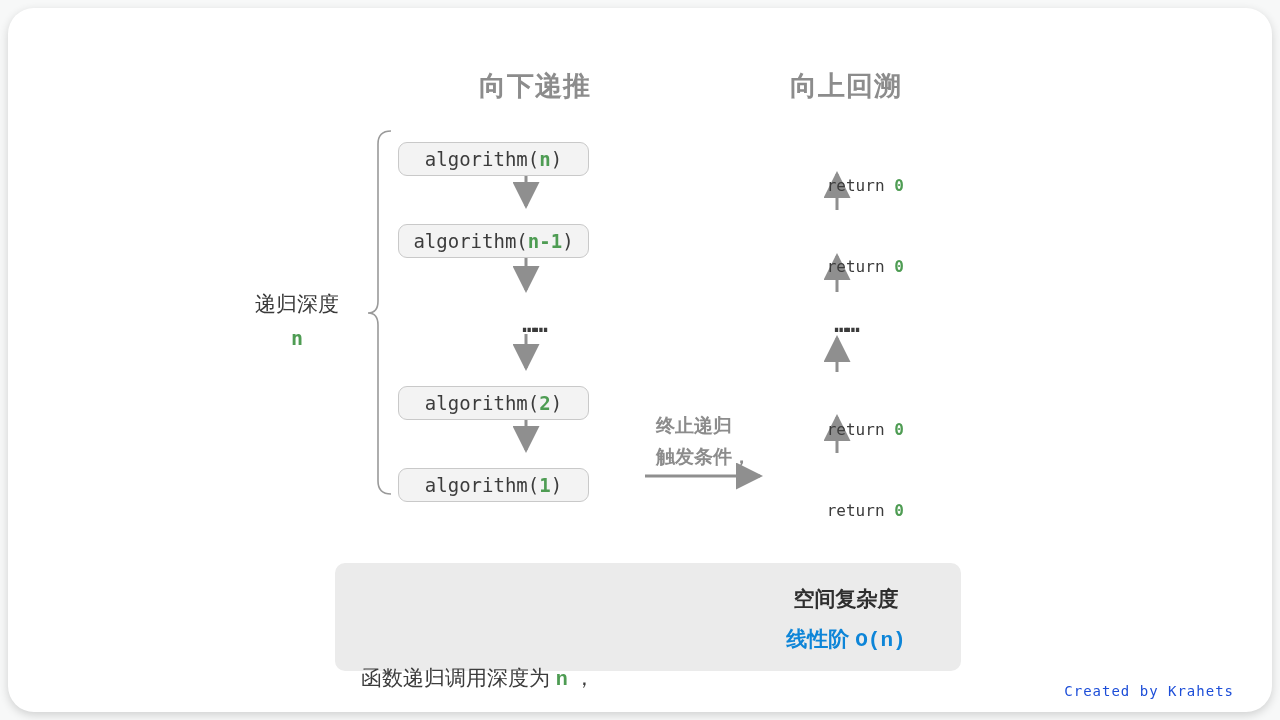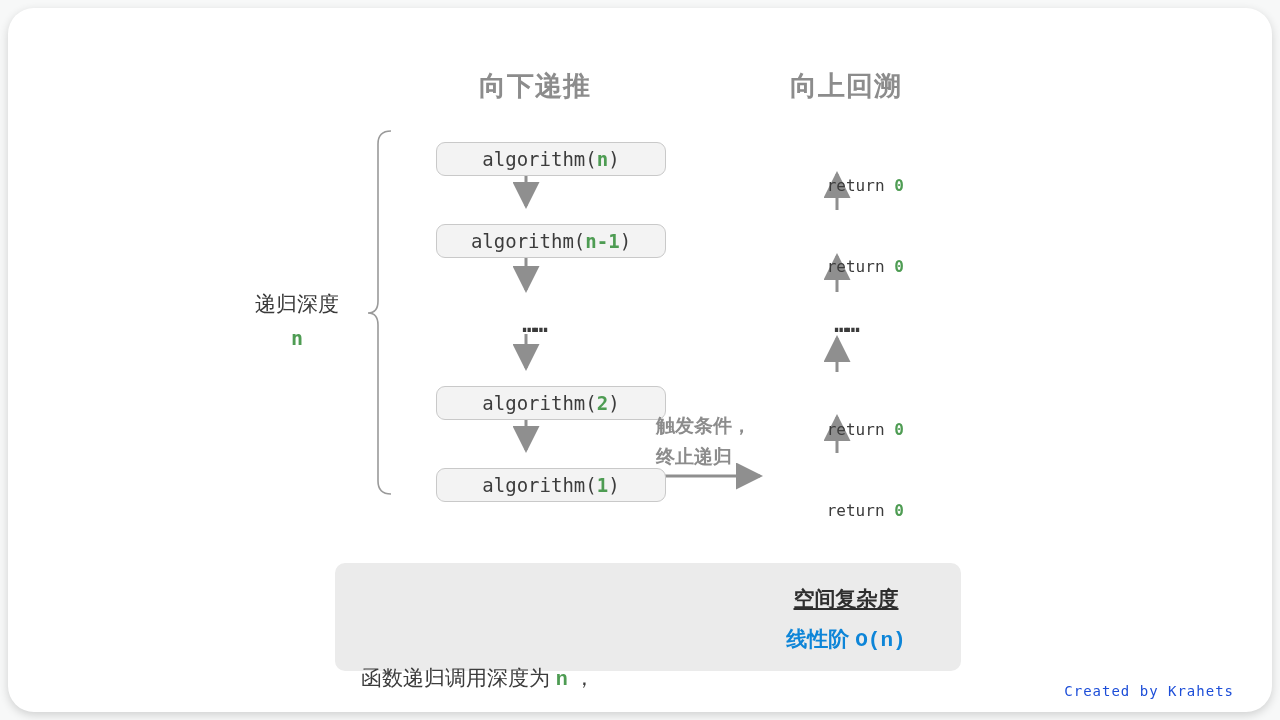--- a/index.html
+++ b/index.html
@@ -16,21 +16,21 @@
   .hdr {
     width: 240px; text-align: center;
     font-size: 27px; font-weight: bold; color: #8c8c8c; letter-spacing: 1px;
   }
 
   .mono { font-family: Liberation Mono, monospace; }
   .green { color: #4e9c53; }
   .bold { font-weight: bold; }
 
   .algo-box {
-    left: 428px; width: 230px; height: 34px;
+    left: 390px; width: 191px; height: 34px;
     background: #f3f3f3; border: 1.5px solid #c9c9c9; border-radius: 9px;
     display: flex; align-items: center; justify-content: center;
     font-family: "DejaVu Sans Mono", monospace; font-size: 19px; color: #3c3c3c;
     white-space: pre;
   }
 
   .ret {
     left: 728px; width: 220px; height: 28px; line-height: 28px;
     text-align: center; font-family: "DejaVu Sans Mono", monospace;
     font-size: 16px; color: #3c3c3c; white-space: pre;
@@ -51,21 +51,21 @@
     font-size: 19px; font-weight: bold; color: #8c8c8c; line-height: 31px; }
 
   .summary-box {
     left: 327px; top: 555px; width: 626px; height: 108px;
     background: #ebebeb; border-radius: 10px;
   }
   .summary-left { left: 353px; top: 570px; width: 330px;
     font-size: 21px; color: #3c3c3c; line-height: 40px; white-space: pre; }
   .summary-left .mono { font-size: 20px; }
   .summary-right { left: 713px; top: 571px; width: 250px; text-align: center; line-height: 40px; }
-  .summary-title { font-size: 21px; font-weight: bold; color: #2e2e2e; text-decoration: underline; }
+  .summary-title { font-size: 21px; font-weight: bold; color: #2e2e2e; }
   .summary-result { font-size: 21px; font-weight: bold; color: #0d85d8; white-space: pre; }
   .summary-result .mono { font-size: 21px; }
 
   .credit { right: 38px; top: 675px; width: 300px; text-align: right;
     font-family: "DejaVu Sans Mono", monospace; font-size: 14px;
     color: #1d4ed8; letter-spacing: 1px; }
 
   svg.overlay { position: absolute; left: 0; top: 0; width: 1264px; height: 704px; pointer-events: none; }
 </style>
 </head>
@@ -129,22 +129,22 @@
   </div>
   <div class="abs dots" style="left:727px; top:306px;">……</div>
   <div class="abs ret" style="top:380px;">
     <span>return </span><span class="green bold">0</span>
   </div>
   <div class="abs ret" style="top:461px;">
     <span>return </span><span class="green bold">0</span>
   </div>
 
   <div class="abs trigger">
+    <div>终止递归</div>
     <div>触发条件，</div>
-    <div>终止递归</div>
   </div>
 
   <div class="abs summary-box"></div>
   <div class="abs summary-left">
     <div><span>函数递归调用深度为 </span><span class="mono green bold">n</span><span> ，</span></div>
     
   </div>
   <div class="abs summary-right">
     <div class="summary-title">空间复杂度</div>
     <div class="summary-result"><span>线性阶 </span><span class="mono bold">O(n)</span></div>

